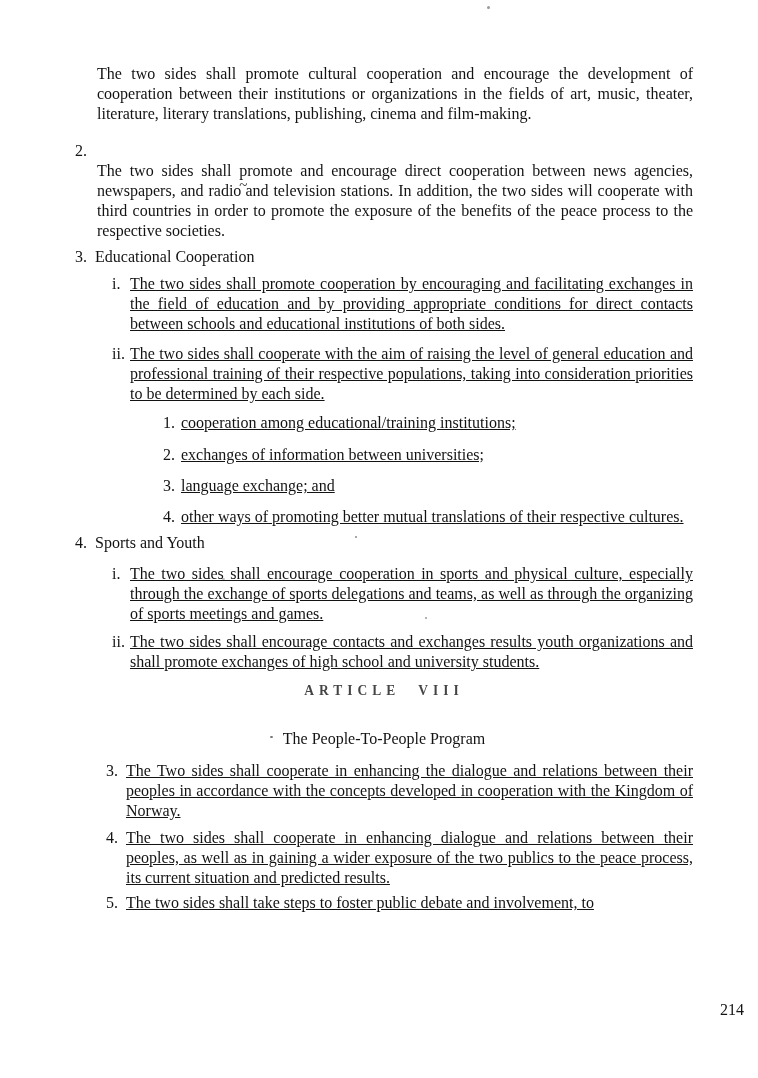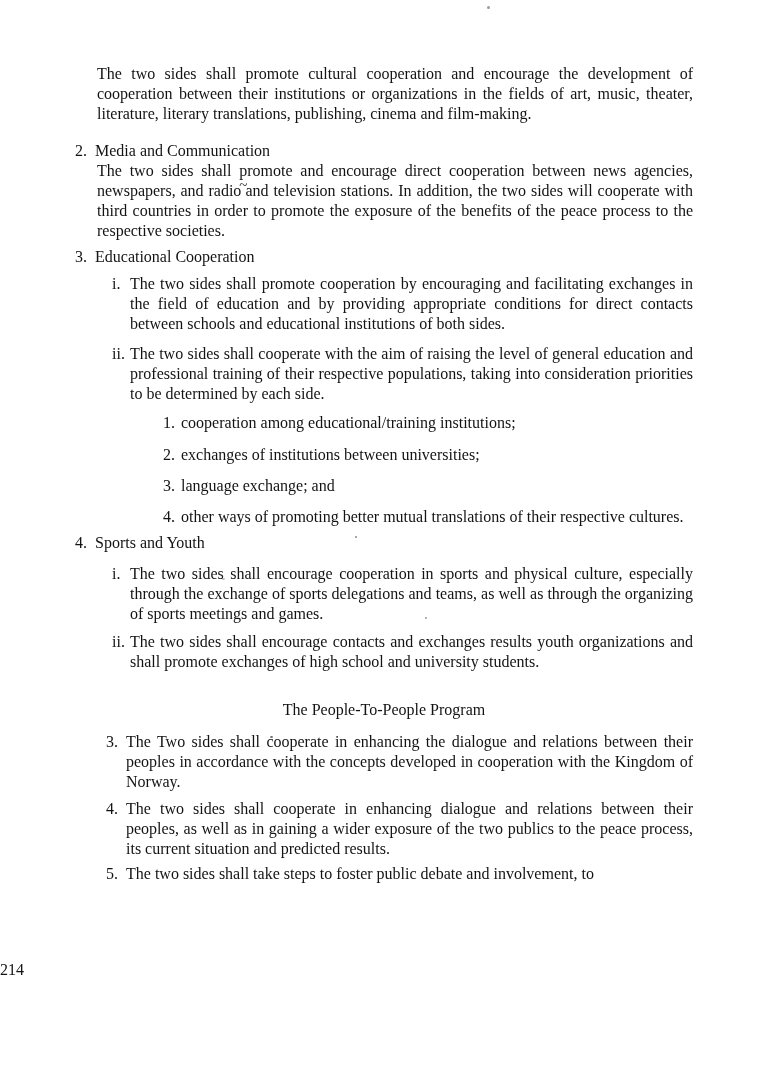--- a/index.html
+++ b/index.html
@@ -15,21 +15,21 @@
   }
   .content { position: absolute; left: 75px; top: 0; width: 618px; }
 
   .para { text-align: justify; margin-left: 22px; }
 
   .heading { display: flex; }
   .heading .num { flex: none; width: 20px; }
 
   .item { display: flex; }
   .item .num { flex: none; }
-  .item .txt { flex: 1; text-align: justify; }
+  .item .txt { flex: 1; text-align: justify; text-decoration: underline; }
 
   .edu { margin-left: 37px; }
   .edu .num { width: 18px; }
 
   .sub { margin-left: 88px; }
   .sub .num { width: 18px; }
 
   .ptp { margin-left: 31px; }
   .ptp .num { width: 20px; }
 
@@ -54,40 +54,39 @@
     color: #1a1a1a;
   }
 
   .speck { position: absolute; background: #9a9a9a; border-radius: 50%; }
   .speck.s1 { left: 487px; top: 6px;   width: 3px; height: 3px; }
   .speck.s2 { left: 425px; top: 617px; width: 2px; height: 2px; }
   .speck.s3 { left: 355px; top: 536px; width: 2px; height: 2px; background: #8a8a8a; }
   .speck.s4 { left: 270px; top: 736px; width: 3px; height: 2px; background: #6f6f6f; }
   .speck.s5 { left: 222px; top: 578px; width: 3px; height: 2px; background: #bbbbbb; }
 
-  .page-number { position: absolute; top: 960px; left: 0; width: 744px; text-align: left; }
+  .page-number { position: absolute; top: 1000px; left: 0; width: 744px; text-align: right; }
 </style>
 </head>
 <body>
 
 <div class="page">
 
   <div class="speck s1"></div>
   <div class="speck s2"></div>
   <div class="speck s3"></div>
   <div class="speck s4"></div>
   <div class="speck s5"></div>
 
   <div class="content">
 
     <p class="para" style="margin-top:64px">The two sides shall promote cultural cooperation and encourage the development of cooperation between their institutions or organizations in the fields of art, music, theater, literature, literary translations, publishing, cinema and film-making.</p>
 
     <div class="heading" style="margin-top:17px">
       <span class="num">2.</span>
-      <span>Media and Communication</span>
     </div>
 
     <p class="para" style=""><span>The two sides shall promote and encourage direct cooperation between news agencies, newspapers, and radio</span><span class="tilde">~</span><span>and television stations. In addition, the two sides will cooperate with third countries in order to promote the exposure of the benefits of the peace process to the respective societies.</span></p>
 
     <div class="heading" style="margin-top:6px">
       <span class="num">3.</span>
       <span>Educational Cooperation</span>
     </div>
 
     <div class="item edu" style="margin-top:7px">
@@ -101,21 +100,21 @@
     </div>
 
 
     <div class="item sub" style="margin-top:9px">
       <span class="num">1.</span>
       <span class="txt">cooperation among educational/training institutions;</span>
     </div>
 
     <div class="item sub" style="margin-top:12px">
       <span class="num">2.</span>
-      <span class="txt">exchanges of institutions between universities;</span>
+      <span class="txt">exchanges of information between universities;</span>
     </div>
 
     <div class="item sub" style="margin-top:11px">
       <span class="num">3.</span>
       <span class="txt">language exchange; and</span>
     </div>
 
     <div class="item sub" style="margin-top:11px">
       <span class="num">4.</span>
       <span class="txt">other ways of promoting better mutual translations of their respective cultures.</span>
@@ -129,20 +128,23 @@
     <div class="item edu" style="margin-top:11px">
       <span class="num">i.</span>
       <span class="txt">The two sides shall encourage cooperation in sports and physical culture, especially through the exchange of sports delegations and teams, as well as through the organizing of sports meetings and games.</span>
     </div>
 
     <div class="item edu" style="margin-top:8px">
       <span class="num">ii.</span>
       <span class="txt">The two sides shall encourage contacts and exchanges results youth organizations and shall promote exchanges of high school and university students.</span>
     </div>
 
+    <div class="center" style="margin-top:8px">
+      <span class="article-title" style="display:inline-block">ARTICLE VIII</span>
+    </div>
 
     <div class="center" style="margin-top:28px">The People-To-People Program</div>
 
     <div class="item ptp" style="margin-top:12px">
       <span class="num">3.</span>
       <span class="txt">The Two sides shall cooperate in enhancing the dialogue and relations between their peoples in accordance with the concepts developed in cooperation with the Kingdom of Norway.</span>
     </div>
 
     <div class="item ptp" style="margin-top:7px">
       <span class="num">4.</span>

